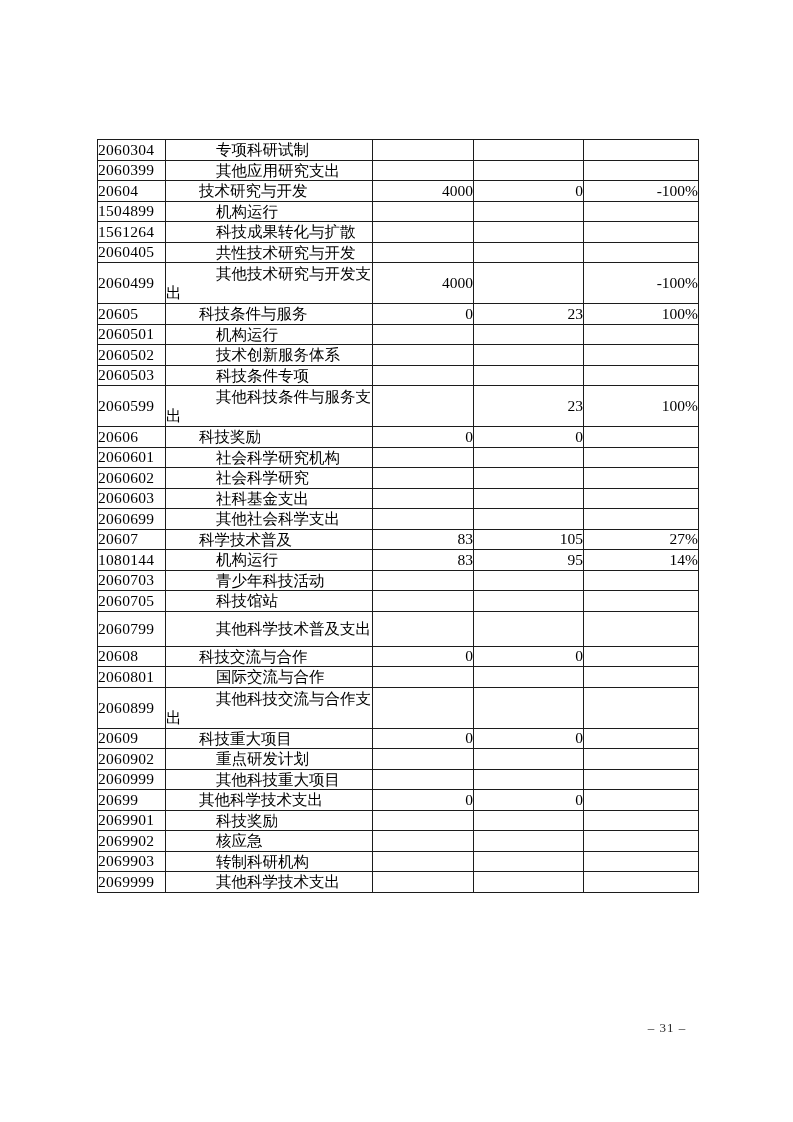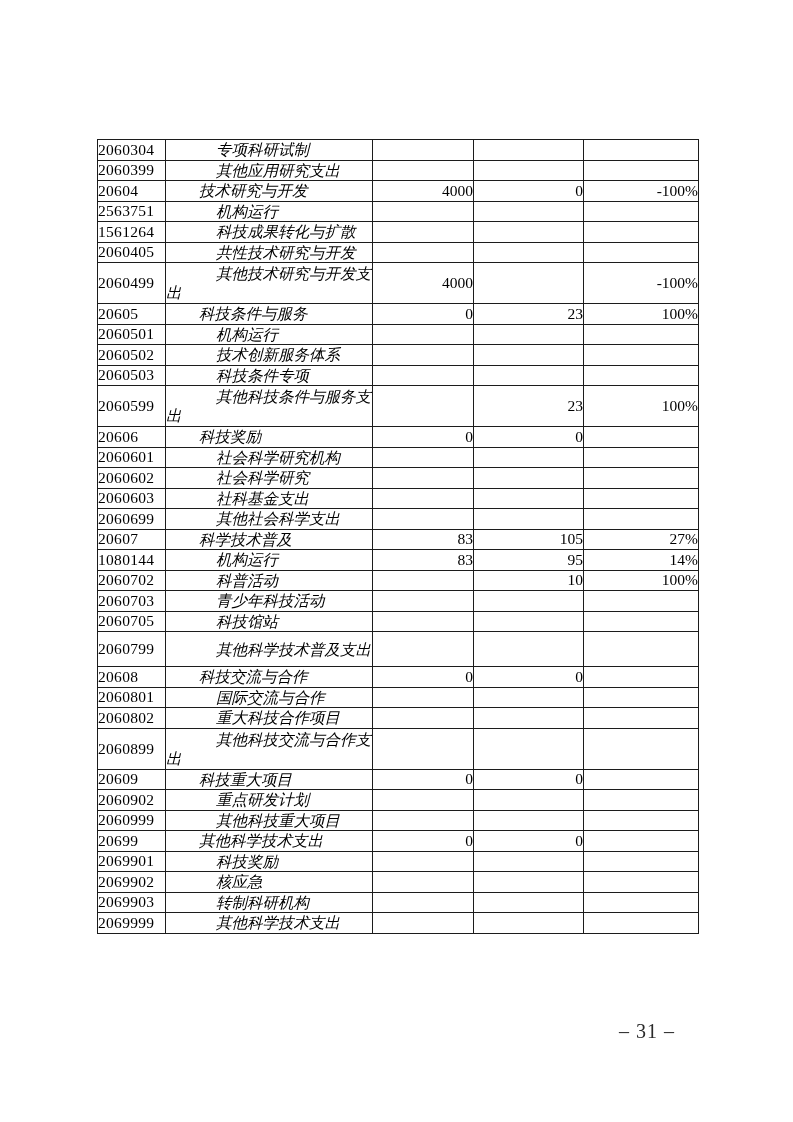--- a/index.html
+++ b/index.html
@@ -29,38 +29,38 @@
     padding: 0;
     font-size: 15.5px;
     vertical-align: middle;
     overflow: hidden;
     background: #ffffff;
   }
   tr.r  { height: 20.5px; }
   tr.double { height: 41px; }
   tr.stall  { height: 35px; }
   td.code { padding-left: 3px; font-size: 15px; letter-spacing: 0.3px; }
-  td.namecell { padding: 0; font-style: italic; }
+  td.namecell { padding: 0; }
   .nm {
     line-height: 19px;
     text-indent: 50px;
     word-break: break-all;
   }
   .nm.lv1 { text-indent: 33px; }
   td.num {
     text-align: right;
     padding-right: 3px;
   }
   .page-number {
     position: absolute;
-    left: 597px;
+    left: 617px;
     top: 1020px;
     width: 100px;
     text-align: center;
-    font-size: 20px;
+    font-size: 13px;
     letter-spacing: 1px;
     color: #2a2a2a;
   }
 </style>
 </head>
 <body>
 
 <div class="page">
 
   <table class="budget">
@@ -93,21 +93,21 @@
         <tr class="r">
           <td class="code">20604</td>
           <td class="namecell">
             <div class="nm lv1">技术研究与开发</div>
           </td>
           <td class="num">4000</td>
           <td class="num">0</td>
           <td class="num">-100%</td>
         </tr>
         <tr class="r">
-          <td class="code">2563751</td>
+          <td class="code">1504899</td>
           <td class="namecell">
             <div class="nm lv2">机构运行</div>
           </td>
           <td class="num"></td>
           <td class="num"></td>
           <td class="num"></td>
         </tr>
         <tr class="r">
           <td class="code">1561264</td>
           <td class="namecell">
@@ -237,29 +237,20 @@
         <tr class="r">
           <td class="code">1080144</td>
           <td class="namecell">
             <div class="nm lv2">机构运行</div>
           </td>
           <td class="num">83</td>
           <td class="num">95</td>
           <td class="num">14%</td>
         </tr>
         <tr class="r">
-          <td class="code">2060702</td>
-          <td class="namecell">
-            <div class="nm lv2">科普活动</div>
-          </td>
-          <td class="num"></td>
-          <td class="num">10</td>
-          <td class="num">100%</td>
-        </tr>
-        <tr class="r">
           <td class="code">2060703</td>
           <td class="namecell">
             <div class="nm lv2">青少年科技活动</div>
           </td>
           <td class="num"></td>
           <td class="num"></td>
           <td class="num"></td>
         </tr>
         <tr class="r">
           <td class="code">2060705</td>
@@ -290,29 +281,20 @@
         </tr>
         <tr class="r">
           <td class="code">2060801</td>
           <td class="namecell">
             <div class="nm lv2">国际交流与合作</div>
           </td>
           <td class="num"></td>
           <td class="num"></td>
           <td class="num"></td>
         </tr>
-        <tr class="r">
-          <td class="code">2060802</td>
-          <td class="namecell">
-            <div class="nm lv2">重大科技合作项目</div>
-          </td>
-          <td class="num"></td>
-          <td class="num"></td>
-          <td class="num"></td>
-        </tr>
         <tr class="double">
           <td class="code">2060899</td>
           <td class="namecell">
             <div class="nm lv2">其他科技交流与合作支出</div>
           </td>
           <td class="num"></td>
           <td class="num"></td>
           <td class="num"></td>
         </tr>
         <tr class="r">

